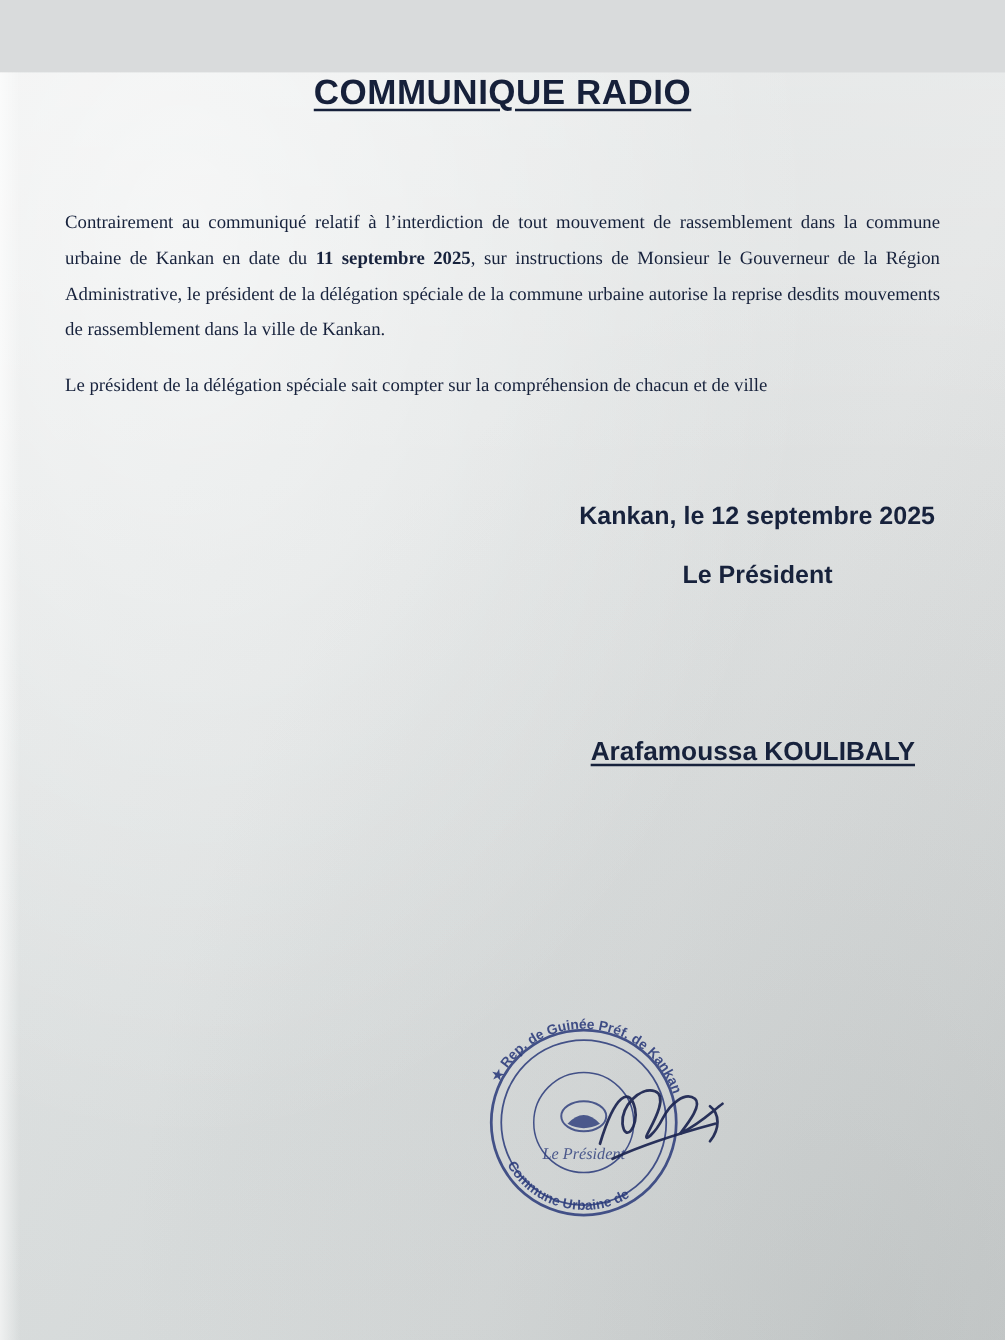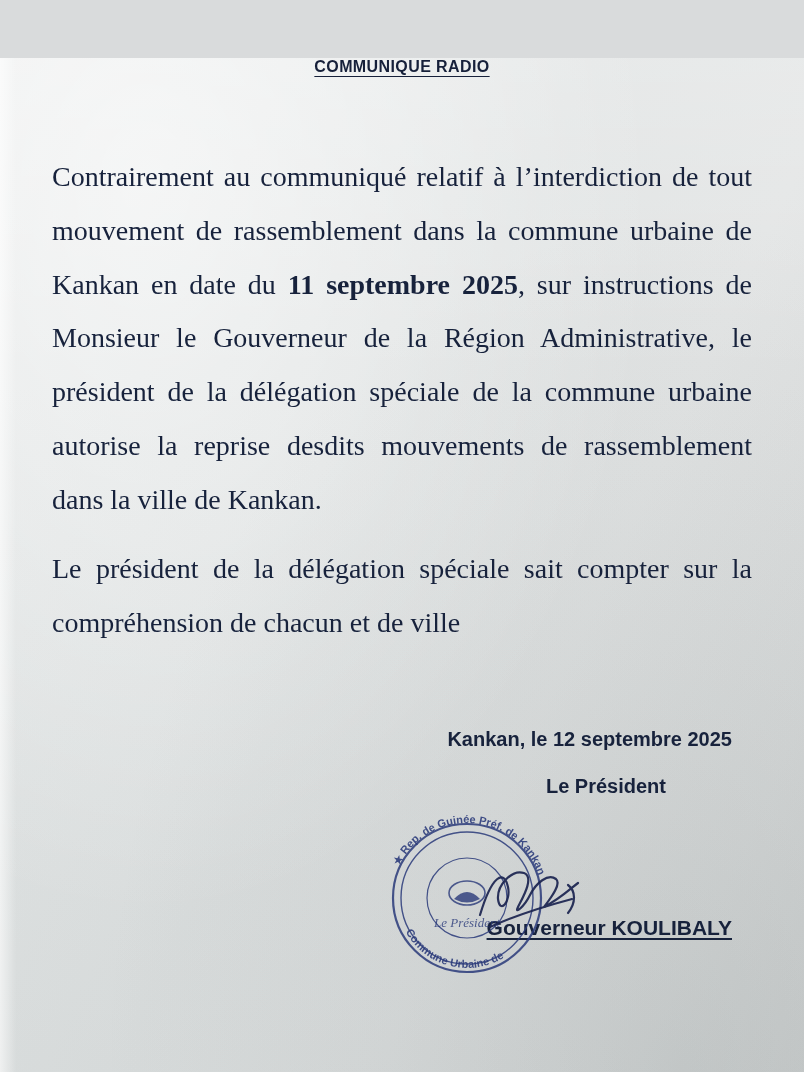--- a/index.html
+++ b/index.html
@@ -40,32 +40,32 @@
     background: linear-gradient(90deg, rgba(255,255,255,0.6), rgba(255,255,255,0));
     pointer-events: none;
   }
 
   .doc-title {
     position: relative;
     text-align: center;
     margin-top: 58px;
     font-family: "Liberation Sans", sans-serif;
     font-weight: bold;
-    font-size: 16px;
+    font-size: 28px;
     letter-spacing: 0.4px;
     color: #16203a;
     text-decoration: underline;
     text-underline-offset: 4px;
   }
 
   .body-text {
     position: relative;
     margin-top: 74px;
     color: #17223c;
-    font-size: 28px;
+    font-size: 15px;
     line-height: 1.92;
     text-align: justify;
     text-justify: inter-word;
   }
   .para {
     margin: 0 0 16px 0;
     text-align: justify;
   }
   .para.last {
     margin-bottom: 0;
@@ -77,21 +77,21 @@
   .sign-block {
     position: relative;
     margin-top: 78px;
     text-align: right;
     color: #17223c;
   }
   .place-date {
     font-family: "Liberation Sans", sans-serif;
     font-weight: bold;
     font-size: 20px;
-    margin-right: 20px;
+    margin-right: 4px;
   }
   .role {
     font-family: "Liberation Sans", sans-serif;
     font-weight: bold;
     font-size: 20px;
     margin-top: 24px;
     margin-right: 86px;
   }
   .signer {
     font-family: "Liberation Sans", sans-serif;
@@ -129,21 +129,21 @@
 
     <p class="para last">
       <span>Le président de la délégation spéciale sait compter sur la compréhension de chacun et de ville</span>
     </p>
 
   </div>
 
   <div class="sign-block">
     <div class="place-date">Kankan, le 12 septembre 2025</div>
     <div class="role">Le Président</div>
-    <div class="signer">Gouverneur KOULIBALY</div>
+    <div class="signer">Arafamoussa KOULIBALY</div>
   </div>
 
   <div class="stamp-wrap">
     <svg class="stamp-svg" width="260" height="180" viewBox="0 0 260 180">
       <defs>
         <path id="arcTop" d="M 20,95 A 75,75 0 0 1 170,95"></path>
         <path id="arcBottom" d="M 25,95 A 70,70 0 0 0 165,95"></path>
       </defs>
       <g stroke="#2a3a7a" fill="none" opacity="0.85">
         <circle cx="95" cy="95" r="74" stroke-width="2.2"></circle>

